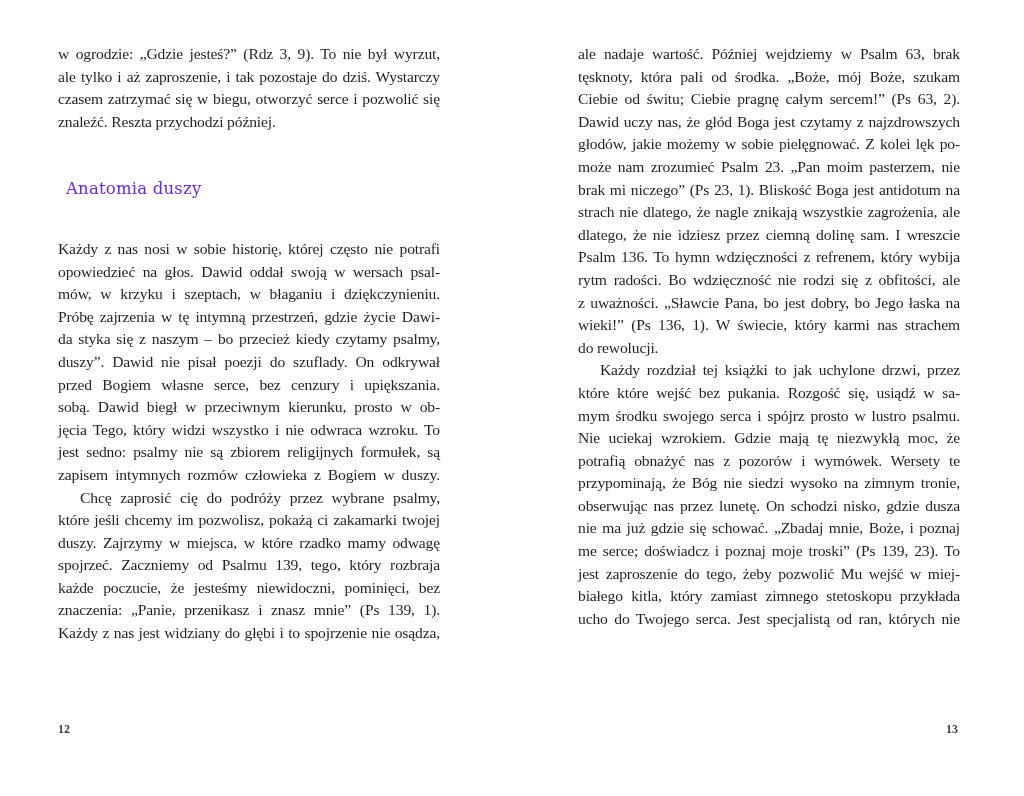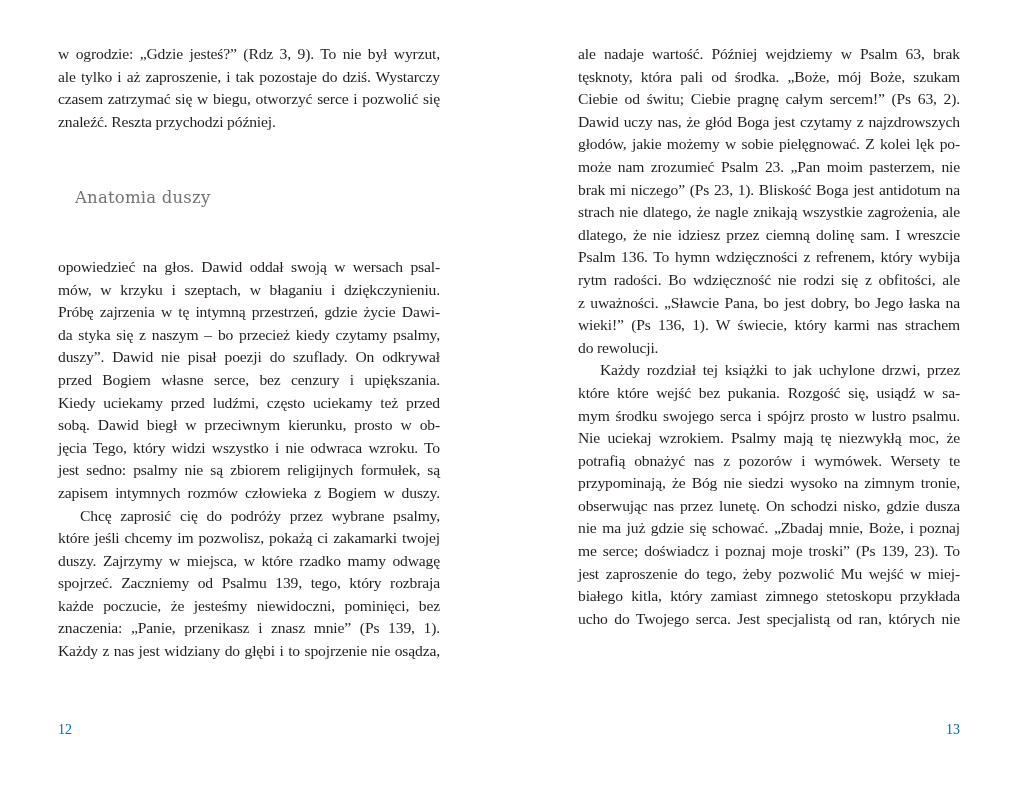--- a/index.html
+++ b/index.html
@@ -43,60 +43,61 @@
     .line.last {
       text-align-last: left;
     }
     .line.indent {
       padding-left: 22px;
     }
     .heading {
       display: block;
       font-family: "DejaVu Serif", "Liberation Serif", serif;
       font-size: 16.5px;
-      color: #737373;
+      color: #6d28d9;
       font-weight: normal;
       letter-spacing: 0.2px;
-      margin: 17px;
+      margin: 8px;
       line-height: 22.6px;
     }
     .gap-before-heading { height: 37px; }
     .gap-after-heading { height: 29px; }
     .page-number {
       position: absolute;
       top: 722px;
-      font-size: 14px;
-      color: #0369a1;
+      font-size: 12px;
+      color: #404040;
       font-family: "Liberation Serif", serif;
+      font-weight: bold;
     }
     .page-left .page-number { left: 58px; }
     .page-right .page-number { left: 434px; }
   </style>
 </head>
 <body>
 
 <div class="page page-left">
   <div class="column">
     <div>
       <span class="line">w ogrodzie: „Gdzie jesteś?” (Rdz 3, 9). To nie był wyrzut,</span>
       <span class="line">ale tylko i aż zaproszenie, i tak pozostaje do dziś. Wystarczy</span>
       <span class="line">czasem zatrzymać się w biegu, otworzyć serce i pozwolić się</span>
       <span class="line last">znaleźć. Reszta przychodzi później.</span>
     </div>
     <div class="gap-before-heading"></div>
     <h2 class="heading">Anatomia duszy</h2>
     <div class="gap-after-heading"></div>
     <div>
+      <span class="line">Każdy z nas nosi w sobie historię, której często nie potrafi</span>
       <span class="line">opowiedzieć na głos. Dawid oddał swoją w wersach psal-</span>
       <span class="line">mów, w krzyku i szeptach, w błaganiu i dziękczynieniu.</span>
       <span class="line">Próbę zajrzenia w tę intymną przestrzeń, gdzie życie Dawi-</span>
       <span class="line">da styka się z naszym – bo przecież kiedy czytamy psalmy,</span>
       <span class="line">duszy”. Dawid nie pisał poezji do szuflady. On odkrywał</span>
       <span class="line">przed Bogiem własne serce, bez cenzury i upiększania.</span>
-      <span class="line">Kiedy uciekamy przed ludźmi, często uciekamy też przed</span>
       <span class="line">sobą. Dawid biegł w przeciwnym kierunku, prosto w ob-</span>
       <span class="line">jęcia Tego, który widzi wszystko i nie odwraca wzroku. To</span>
       <span class="line">jest sedno: psalmy nie są zbiorem religijnych formułek, są</span>
       <span class="line">zapisem intymnych rozmów człowieka z Bogiem w duszy.</span>
     </div>
     <div>
       <span class="line indent">Chcę zaprosić cię do podróży przez wybrane psalmy,</span>
       <span class="line">które jeśli chcemy im pozwolisz, pokażą ci zakamarki twojej</span>
       <span class="line">duszy. Zajrzymy w miejsca, w które rzadko mamy odwagę</span>
       <span class="line">spojrzeć. Zaczniemy od Psalmu 139, tego, który rozbraja</span>
@@ -123,21 +124,21 @@
       <span class="line">Psalm 136. To hymn wdzięczności z refrenem, który wybija</span>
       <span class="line">rytm radości. Bo wdzięczność nie rodzi się z obfitości, ale</span>
       <span class="line">z uważności. „Sławcie Pana, bo jest dobry, bo Jego łaska na</span>
       <span class="line">wieki!” (Ps 136, 1). W świecie, który karmi nas strachem</span>
       <span class="line last">do rewolucji.</span>
     </div>
     <div>
       <span class="line indent">Każdy rozdział tej książki to jak uchylone drzwi, przez</span>
       <span class="line">które które wejść bez pukania. Rozgość się, usiądź w sa-</span>
       <span class="line">mym środku swojego serca i spójrz prosto w lustro psalmu.</span>
-      <span class="line">Nie uciekaj wzrokiem. Psalmy mają tę niezwykłą moc, że</span>
+      <span class="line">Nie uciekaj wzrokiem. Gdzie mają tę niezwykłą moc, że</span>
       <span class="line">potrafią obnażyć nas z pozorów i wymówek. Wersety te</span>
       <span class="line">przypominają, że Bóg nie siedzi wysoko na zimnym tronie,</span>
       <span class="line">obserwując nas przez lunetę. On schodzi nisko, gdzie dusza</span>
       <span class="line">nie ma już gdzie się schować. „Zbadaj mnie, Boże, i poznaj</span>
       <span class="line">me serce; doświadcz i poznaj moje troski” (Ps 139, 23). To</span>
       <span class="line">jest zaproszenie do tego, żeby pozwolić Mu wejść w miej-</span>
       <span class="line">białego kitla, który zamiast zimnego stetoskopu przykłada</span>
       <span class="line">ucho do Twojego serca. Jest specjalistą od ran, których nie</span>
     </div>
   </div>

